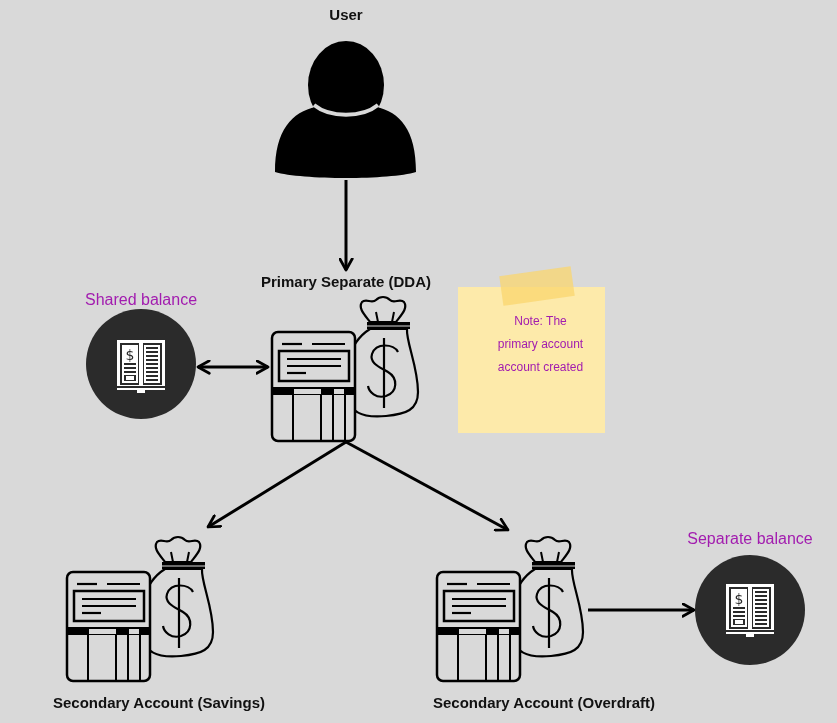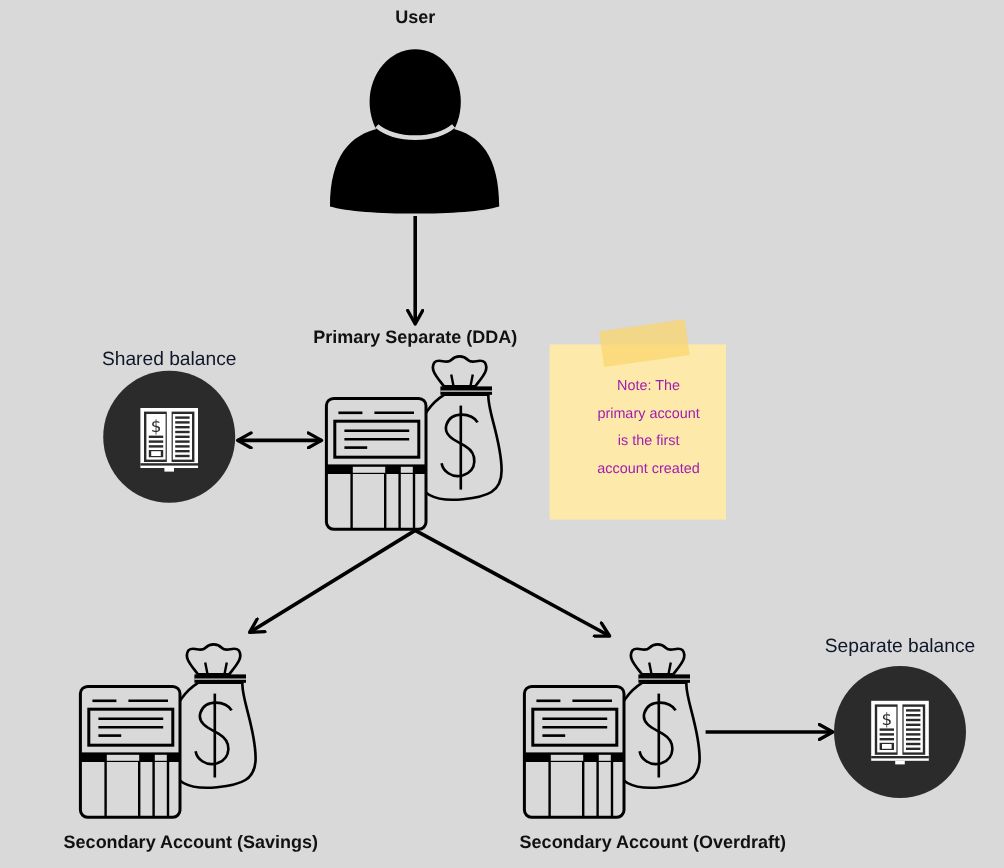--- a/index.html
+++ b/index.html
@@ -8,21 +8,21 @@
     background: #d9d9d9;
     position: relative;
     font-family: "Liberation Sans", "DejaVu Sans", sans-serif;
   }
   .canvas { position: absolute; left: 0; top: 0; width: 837px; height: 723px; }
   .label {
     position: absolute; color: #111; white-space: nowrap;
     transform: translateX(-50%);
   }
   .label.bold { font-weight: bold; font-size: 15px; }
-  .label.regular { font-size: 16px; color: #0f172a; }
+  .label.regular { font-size: 16px; color: #a21caf; }
   .note {
     position: absolute; left: 458px; top: 287px; width: 147px; height: 146px;
     background: #fdeaaa;
   }
   .note-tape {
     position: absolute; left: 501px; top: 271px; width: 72px; height: 30px;
     background: rgba(250, 214, 110, 0.75);
     transform: rotate(-8deg);
   }
   .note-text {
@@ -119,21 +119,20 @@
     <circle cx="750" cy="610" r="55" fill="#2b2b2b"></circle>
     <use href="#book-icon" x="750" y="610"></use>
   </g>
 </svg>
 
 <div class="note"></div>
 <div class="note-tape"></div>
 <div class="note-text">
   <div>Note: The</div>
   <div>primary account</div>
-  <div>is the first</div>
   <div>account created</div>
 </div>
 
 <div class="label bold" style="left:346px; top:6px;">User</div>
 <div class="label bold" style="left:346px; top:273px;">Primary Separate (DDA)</div>
 <div class="label regular" style="left:141px; top:291px;">Shared balance</div>
 <div class="label bold" style="left:159px; top:694px;">Secondary Account (Savings)</div>
 <div class="label bold" style="left:544px; top:694px;">Secondary Account (Overdraft)</div>
 <div class="label regular" style="left:750px; top:530px;">Separate balance</div>
 

